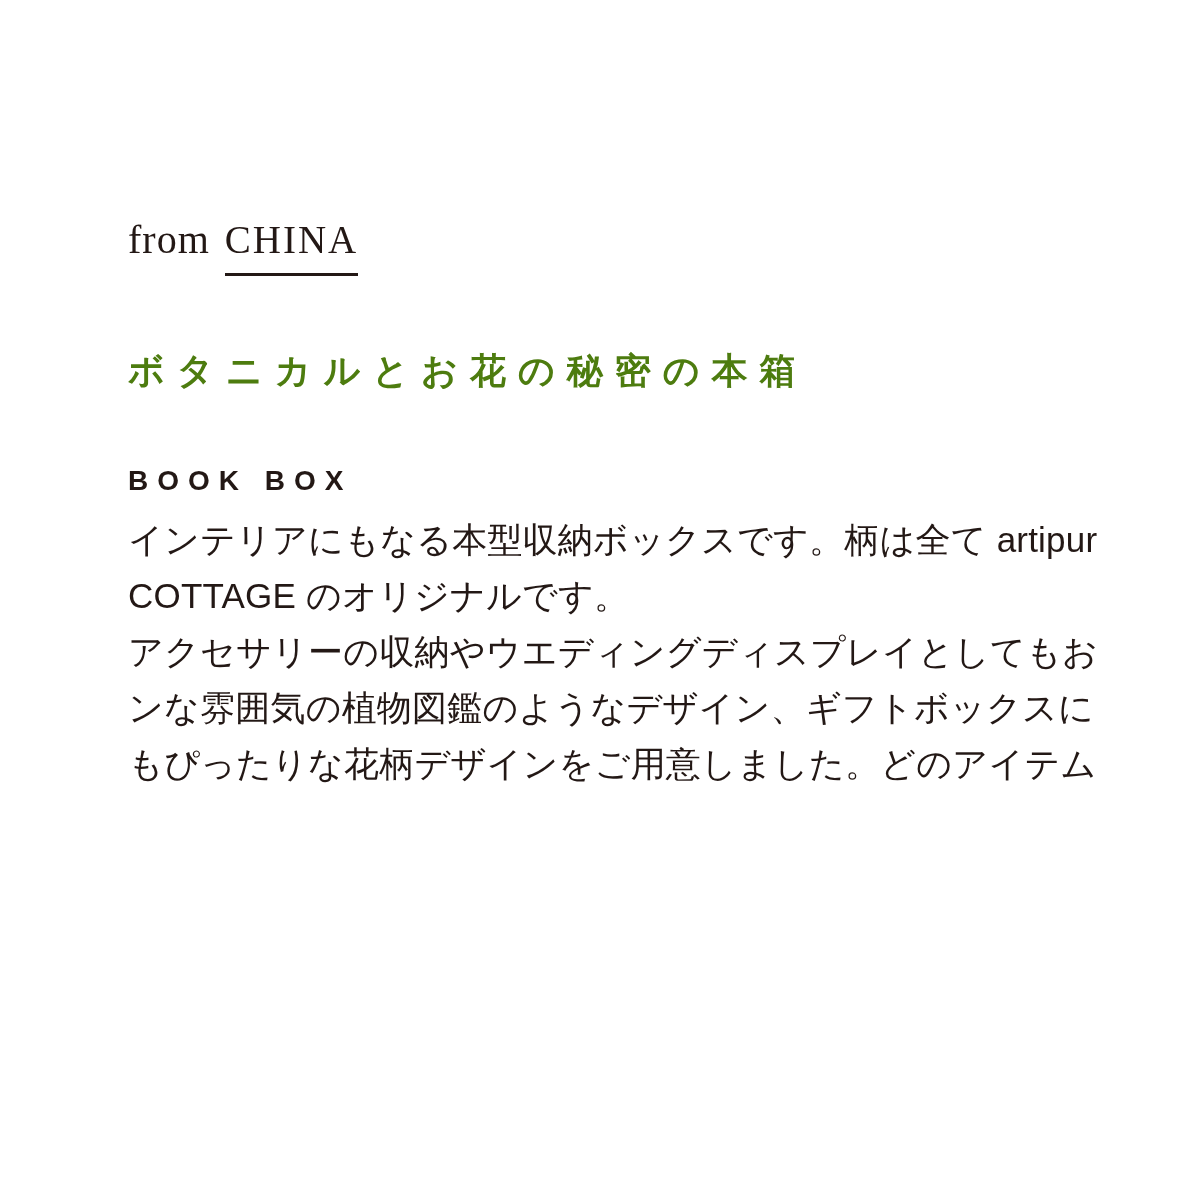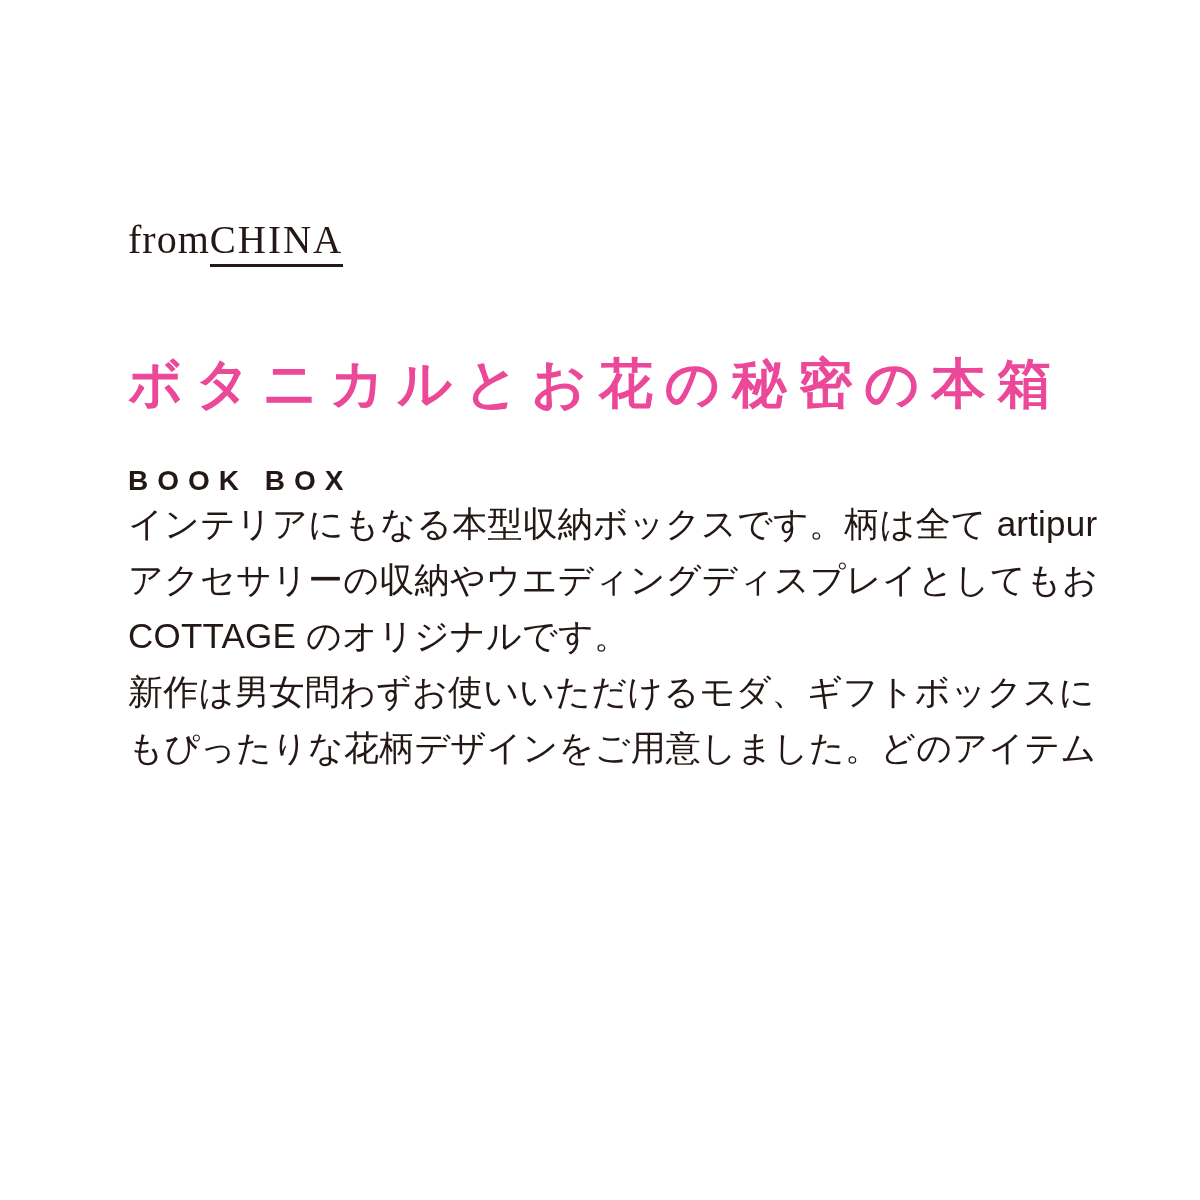--- a/index.html
+++ b/index.html
@@ -23,52 +23,53 @@
     font-family: "Liberation Serif", serif;
     color: #231815;
     white-space: nowrap;
   }
   .origin-label {
     font-size: 40px;
     letter-spacing: 1px;
   }
   .origin-value {
     display: inline-block;
+    margin-left: 15px;
     font-size: 39px;
     letter-spacing: 2px;
     line-height: 1.0;
     border-bottom: 3px solid #231815;
-    padding-bottom: 5px;
+    padding-bottom: 14px;
   }
   .main-title {
     position: absolute;
     left: 128px;
     top: 316px;
-    font-size: 54px;
+    font-size: 36px;
     font-weight: 700;
     letter-spacing: 12px;
     line-height: 62px;
-    color: #ec4899;
+    color: #4d7c0f;
     white-space: nowrap;
   }
   .sub-title {
     position: absolute;
     left: 128px;
     top: 437px;
     font-size: 28px;
     font-weight: 700;
     letter-spacing: 9px;
     line-height: 42px;
     color: #231815;
     white-space: nowrap;
   }
   .description {
     position: absolute;
     left: 128px;
-    top: 496px;
+    top: 512px;
     width: 952px;
     font-size: 35px;
     line-height: 56px;
     font-weight: 400;
     color: #231815;
   }
   .description .line {
     height: 56px;
     white-space: nowrap;
     letter-spacing: 0.2px;
@@ -82,19 +83,19 @@
   <div class="origin-line">
     <span class="origin-label">from</span><span class="origin-value">CHINA</span>
   </div>
 
   <h1 class="main-title">ボタニカルとお花の秘密の本箱</h1>
 
   <h2 class="sub-title">BOOK BOX</h2>
 
   <div class="description">
     <div class="line">インテリアにもなる本型収納ボックスです。柄は全て artipur</div>
+    <div class="line">COTTAGE のオリジナルです。</div>
     <div class="line">アクセサリーの収納やウエディングディスプレイとしてもお</div>
-    <div class="line">COTTAGE のオリジナルです。</div>
-    <div class="line">新作は男女問わずお使いいただけるモダ、ギフトボックスに</div>
+    <div class="line">ンな雰囲気の植物図鑑のようなデザイン、ギフトボックスに</div>
     <div class="line">もぴったりな花柄デザインをご用意しました。どのアイテム</div>
   </div>
 
 </div>
 
 </body></html>

